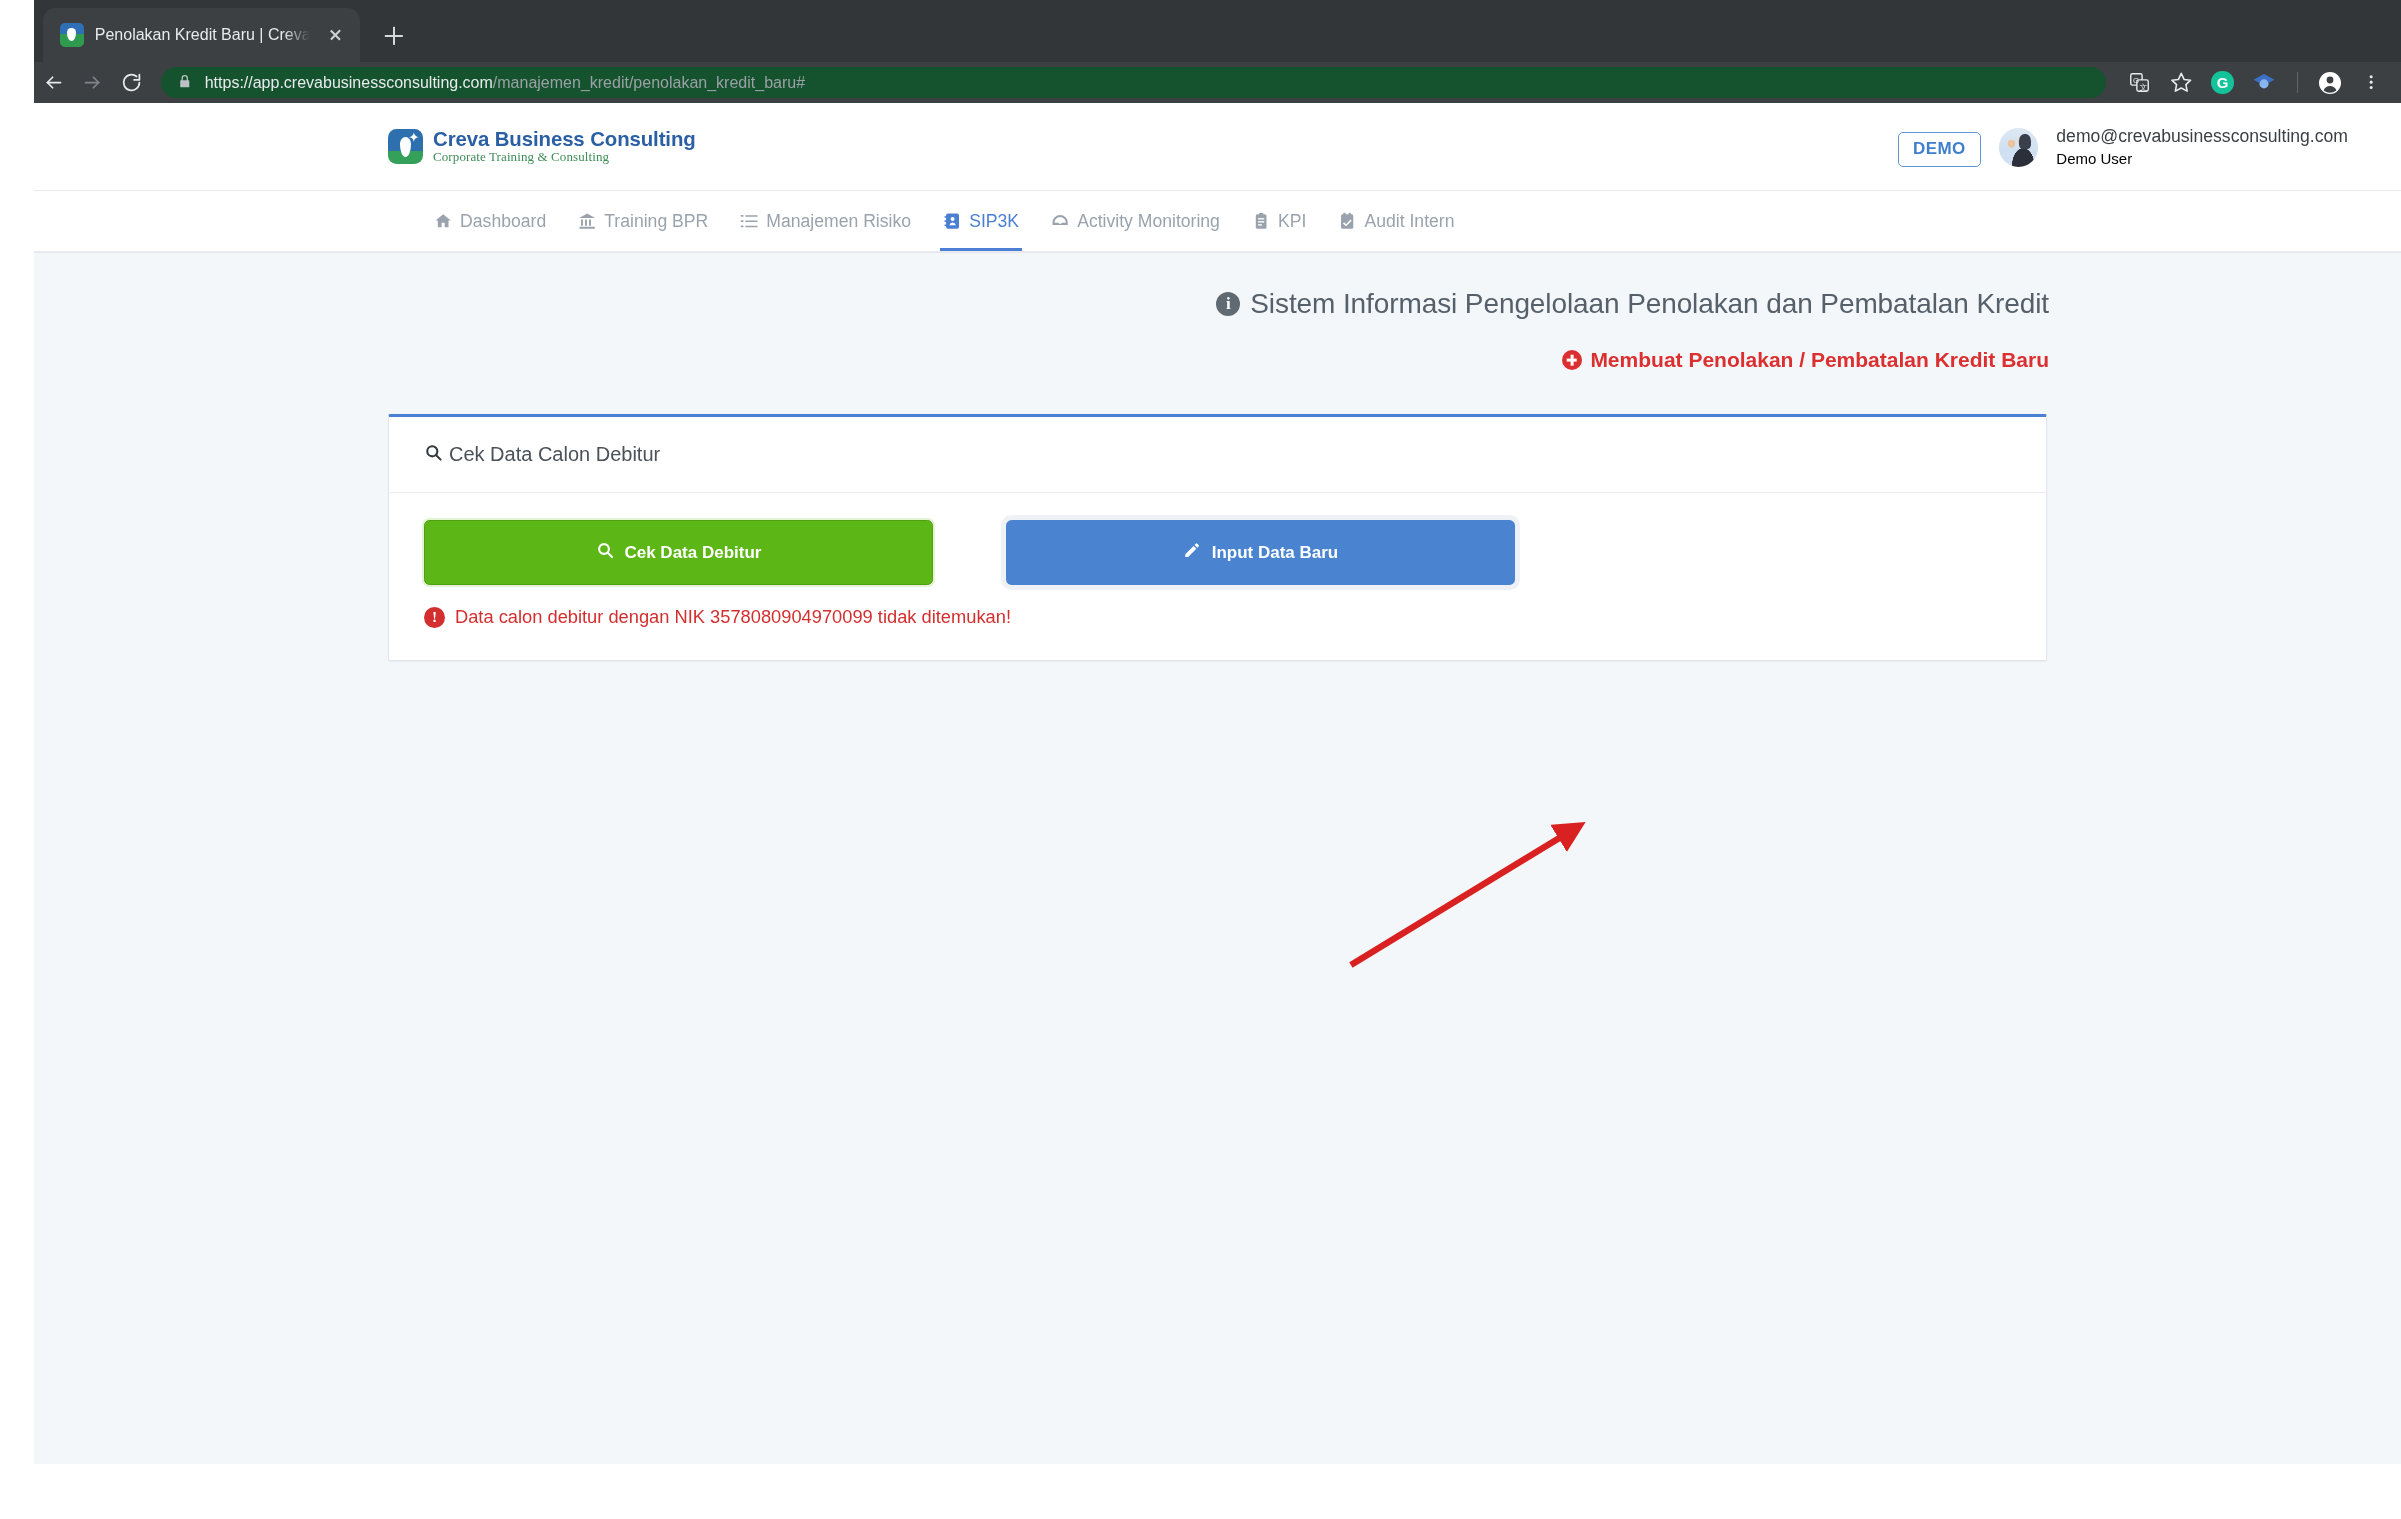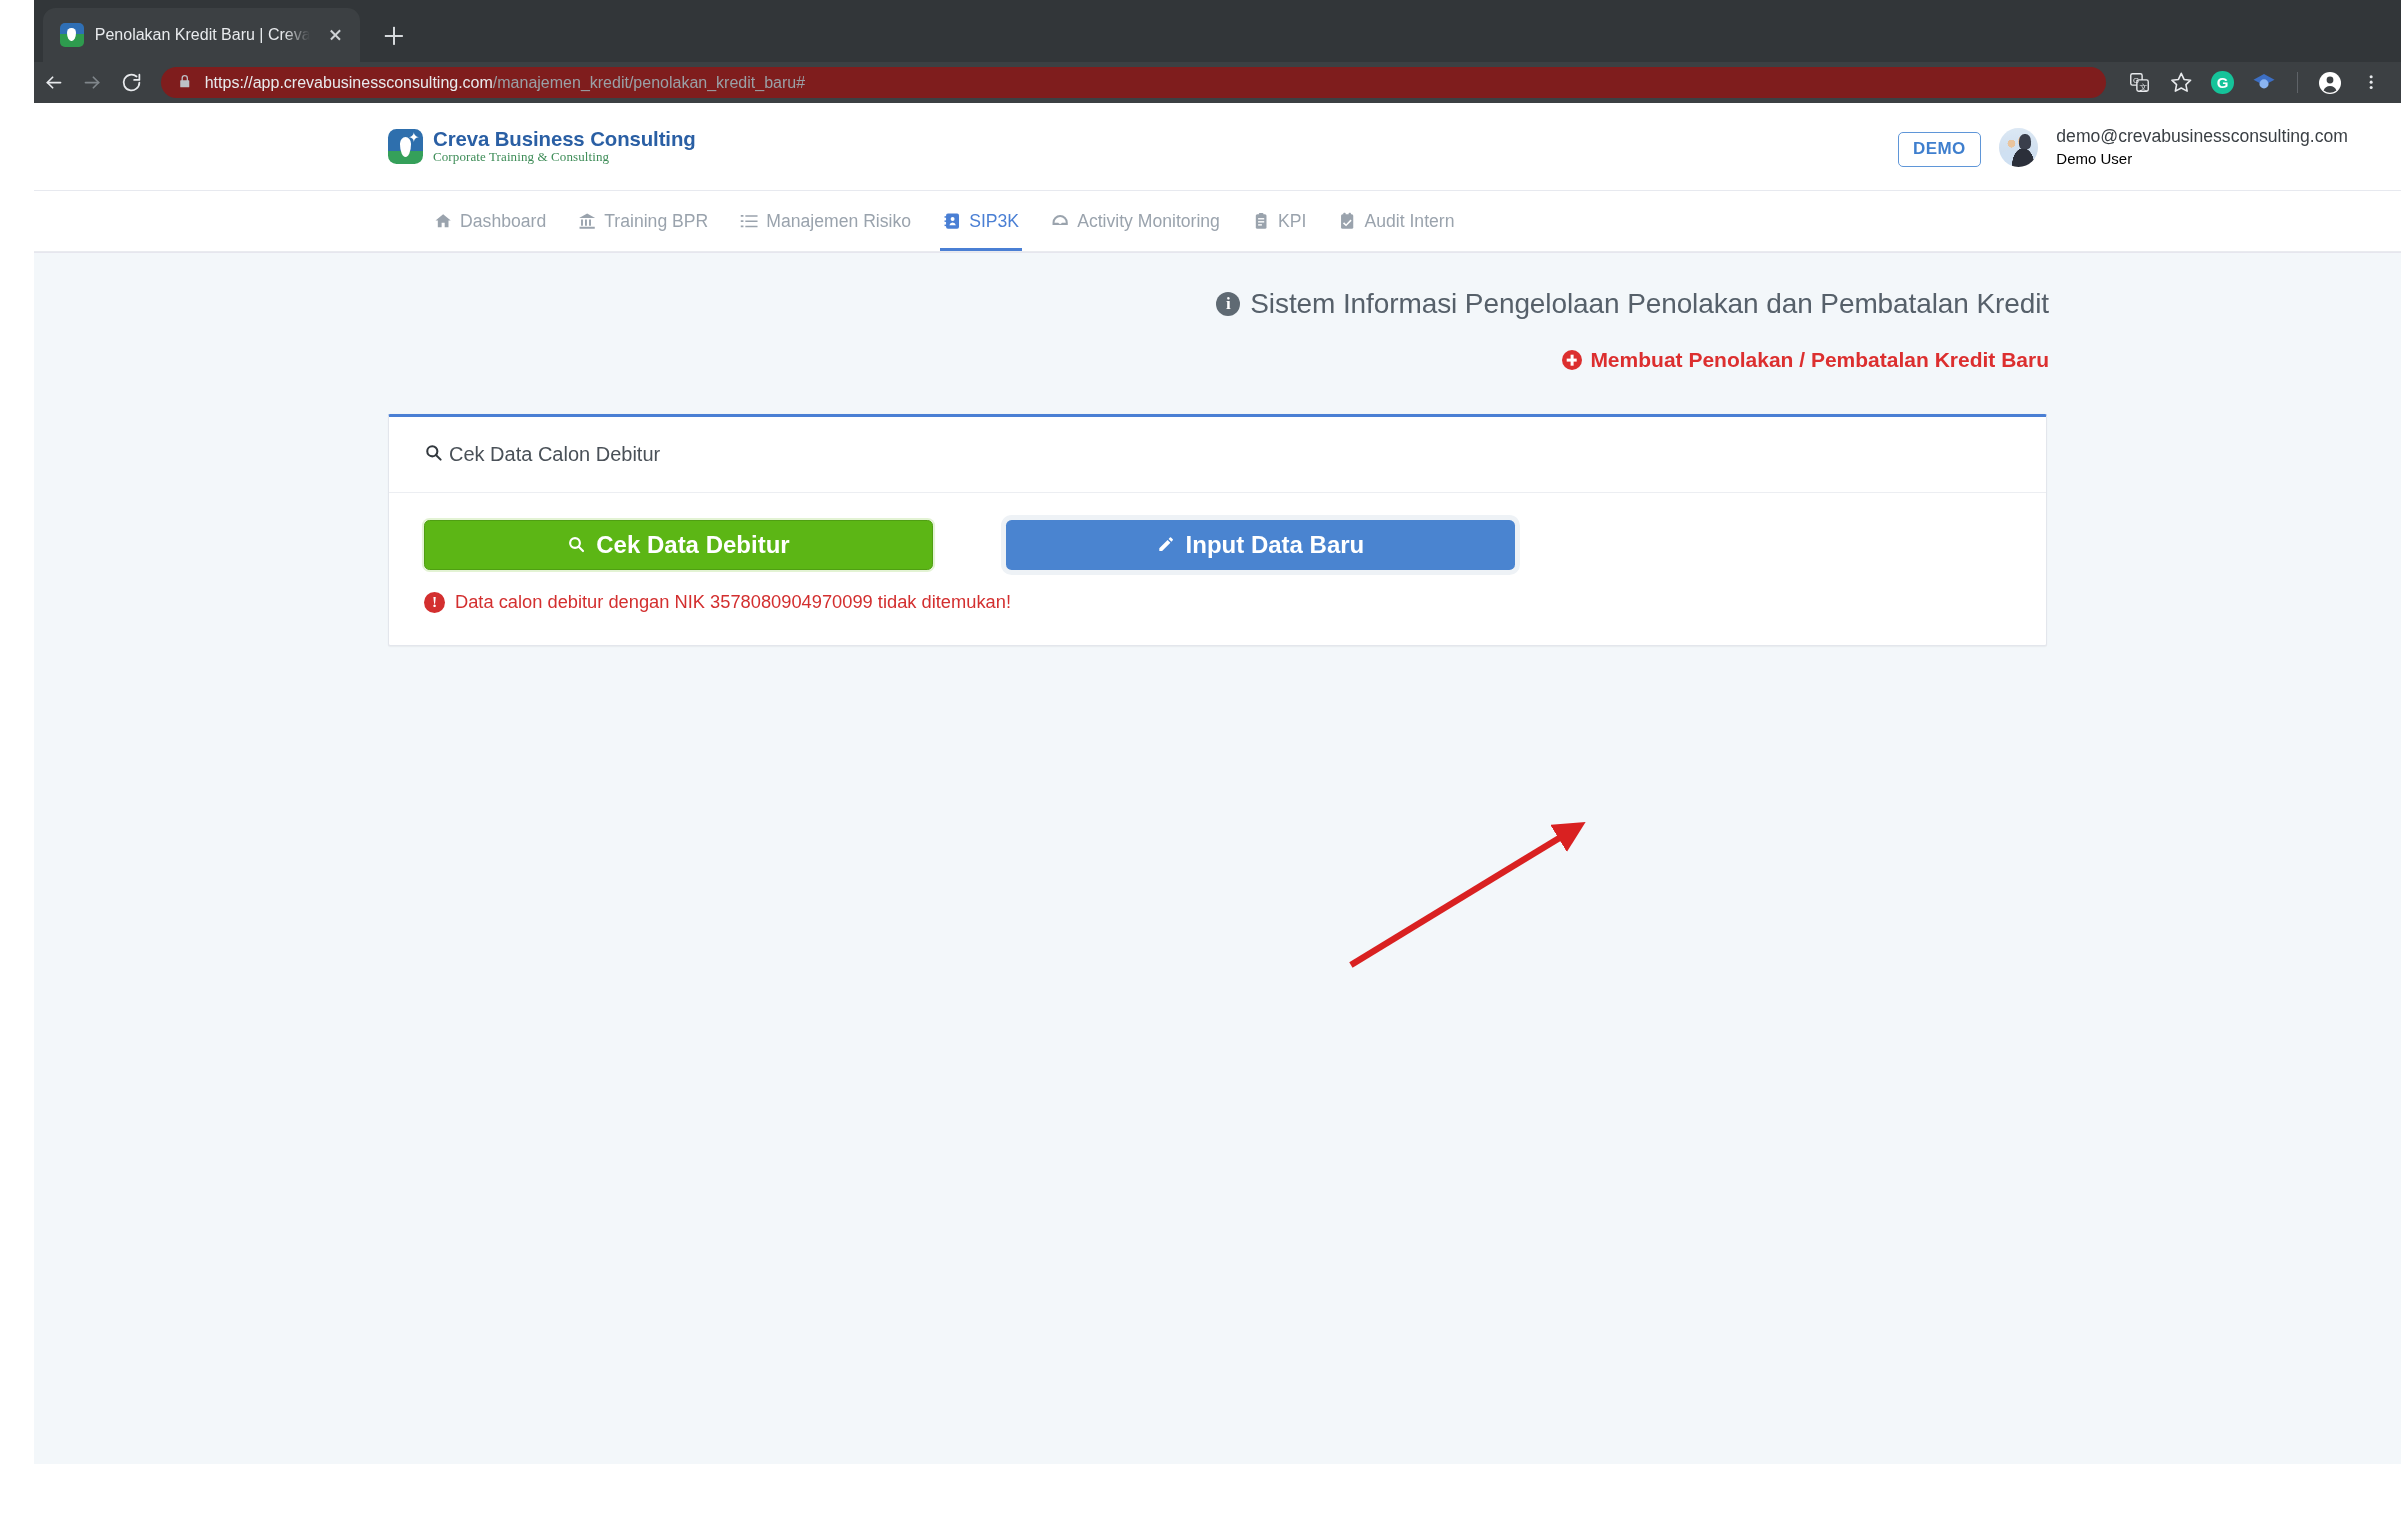--- a/index.html
+++ b/index.html
@@ -113,21 +113,21 @@
     width: 39px; height: 39px;
     display: flex; align-items: center; justify-content: center;
     flex: 0 0 auto;
   }
   .tb-btn svg { display: block; }
   .omnibox {
     position: relative; z-index: 2;
     flex: 1 1 auto;
     height: 31px;
     margin: 0 11.3px 0 10px;
-    background: #7f1d1d;
+    background: #14532d;
     border-radius: 15.5px;
     display: flex;
     align-items: center;
     padding: 0 15.5px;
     gap: 12.7px;
     max-width: 1945px;
   }
   .omnibox-url {
     font-size: 16px;
     color: #9aa0a6;
@@ -394,28 +394,28 @@
     height: 54px;
     border: 0.7px solid #dde1e6;
     border-radius: 4.2px;
     font-size: 19px;
     color: #51585f;
     padding: 0 18.3px;
     font-family: "Liberation Sans", sans-serif;
     background: #ffffff;
   }
   .btn {
-    height: 50px;
+    height: 65px;
     border-radius: 5.6px;
     border: none;
     display: flex;
     align-items: center;
     justify-content: center;
     gap: 10.6px;
-    font-size: 24px;
+    font-size: 17px;
     font-weight: bold;
     color: #ffffff;
     font-family: "Liberation Sans", sans-serif;
     cursor: pointer;
   }
   .btn-green {
     width: 509px;
     background: #5cb615;
     border: 0.7px solid #4f9f12;
     box-shadow: 0 0 0 2.1px #e3f3d4;

